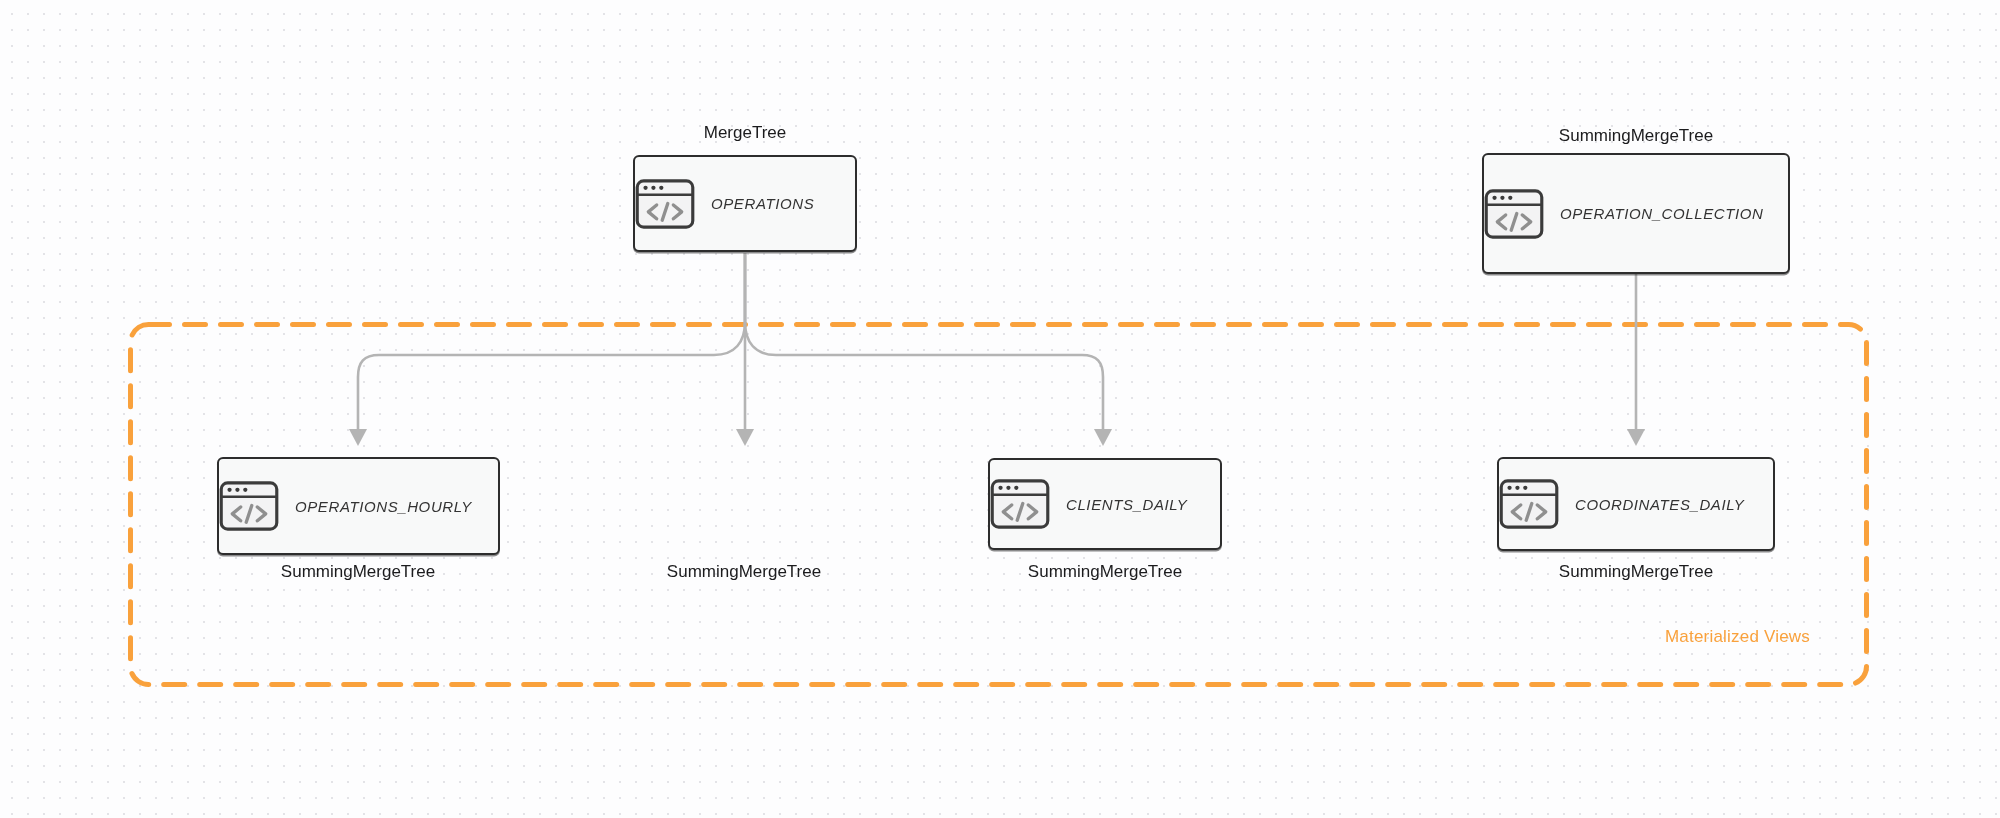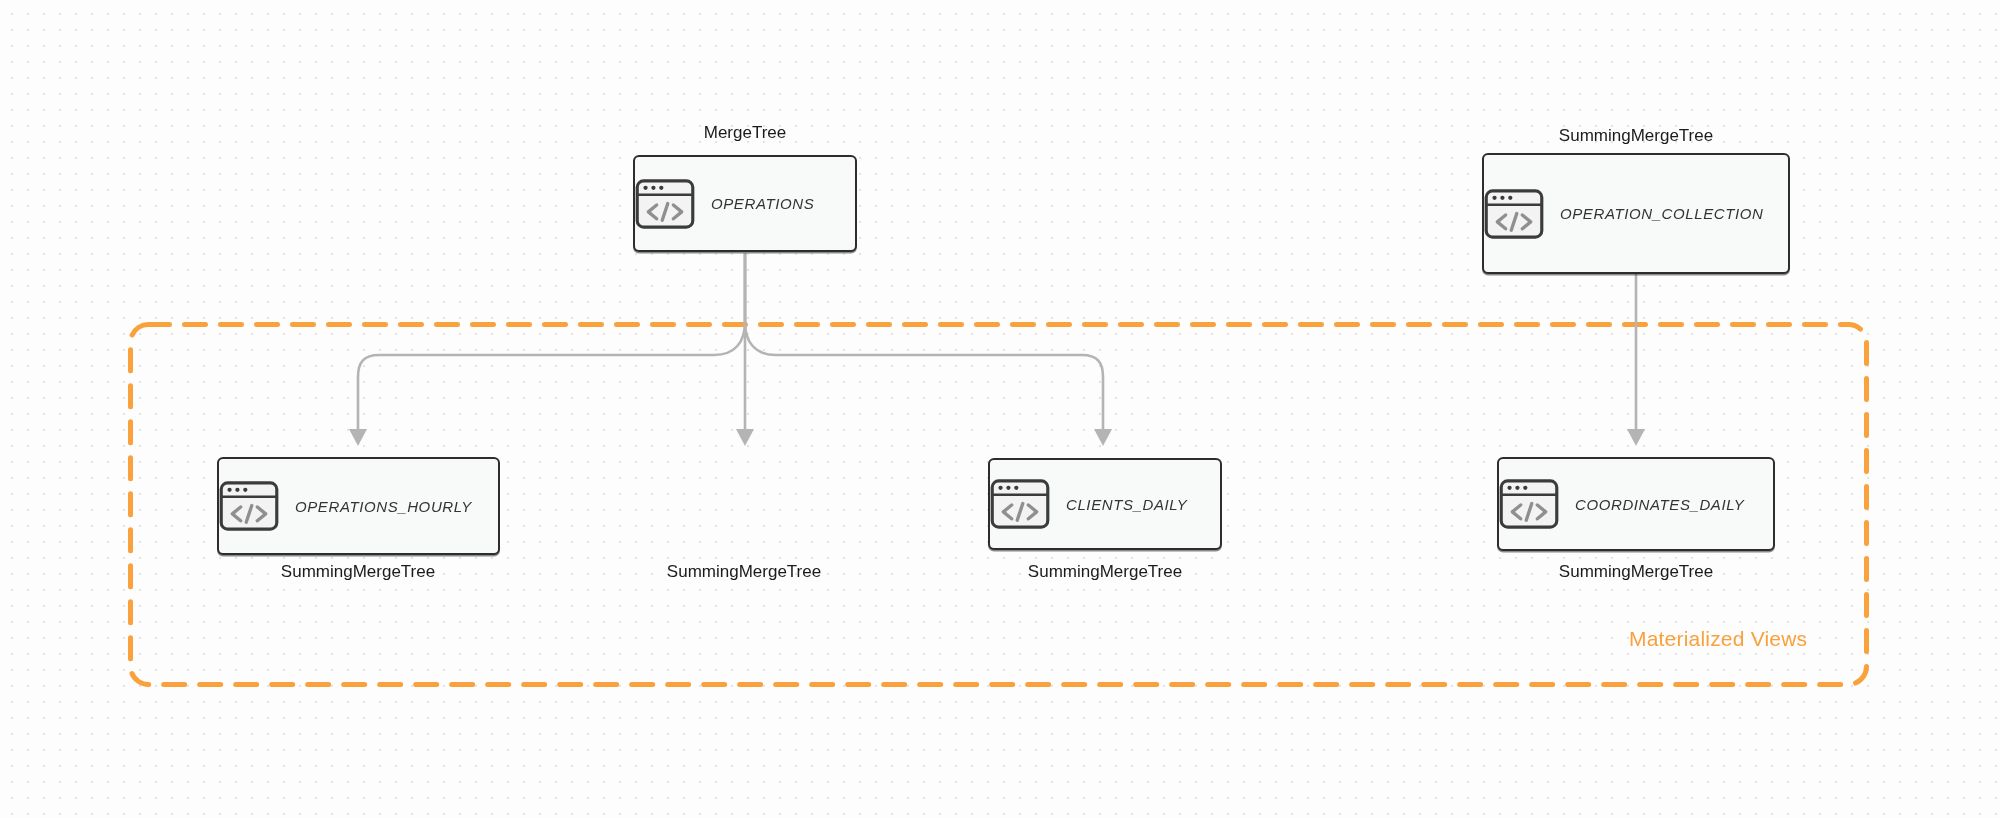--- a/index.html
+++ b/index.html
@@ -41,24 +41,25 @@
   }
   .engine-label {
     position: absolute;
     transform: translateX(-50%);
     font-size: 17px;
     color: #1b1b1d;
     white-space: nowrap;
   }
   .mv-label {
     position: absolute;
-    font-size: 21px;
+    font-size: 17px;
     color: #f9a13c;
     white-space: nowrap;
     letter-spacing: 0.2px;
+    margin-left: 36px;
   }
 </style>
 </head>
 <body>
 
 <div class="canvas">
 
   <svg class="overlay" viewBox="0 0 2000 818" xmlns="http://www.w3.org/2000/svg">
 
     <rect x="130.5" y="324.5" width="1736" height="360" rx="18" fill="none" stroke="#f9a13c" stroke-width="5" stroke-dasharray="21 15" stroke-linecap="round"></rect>

